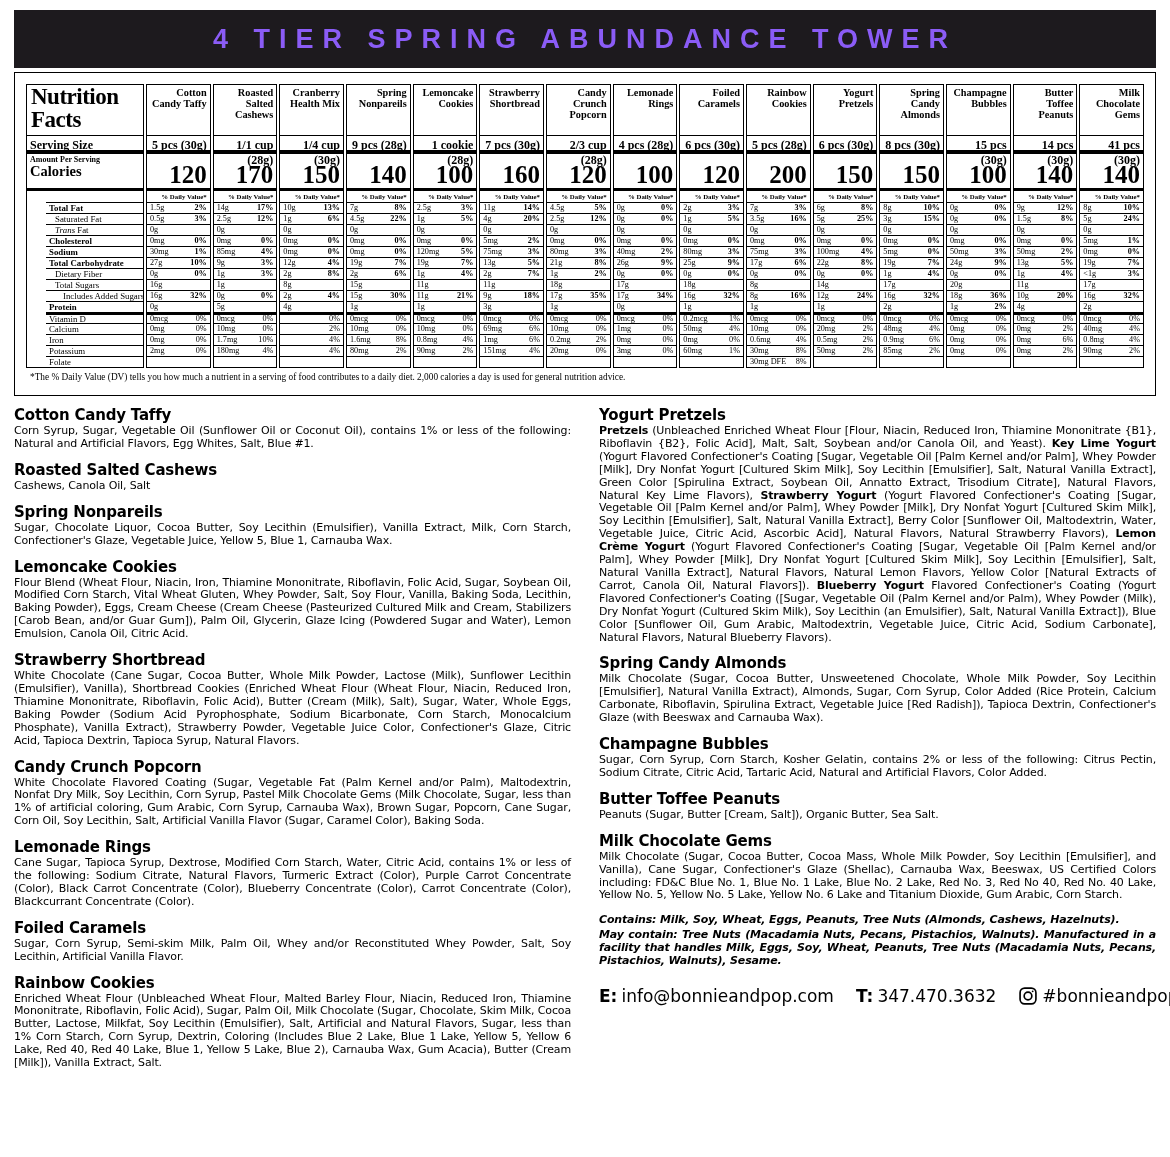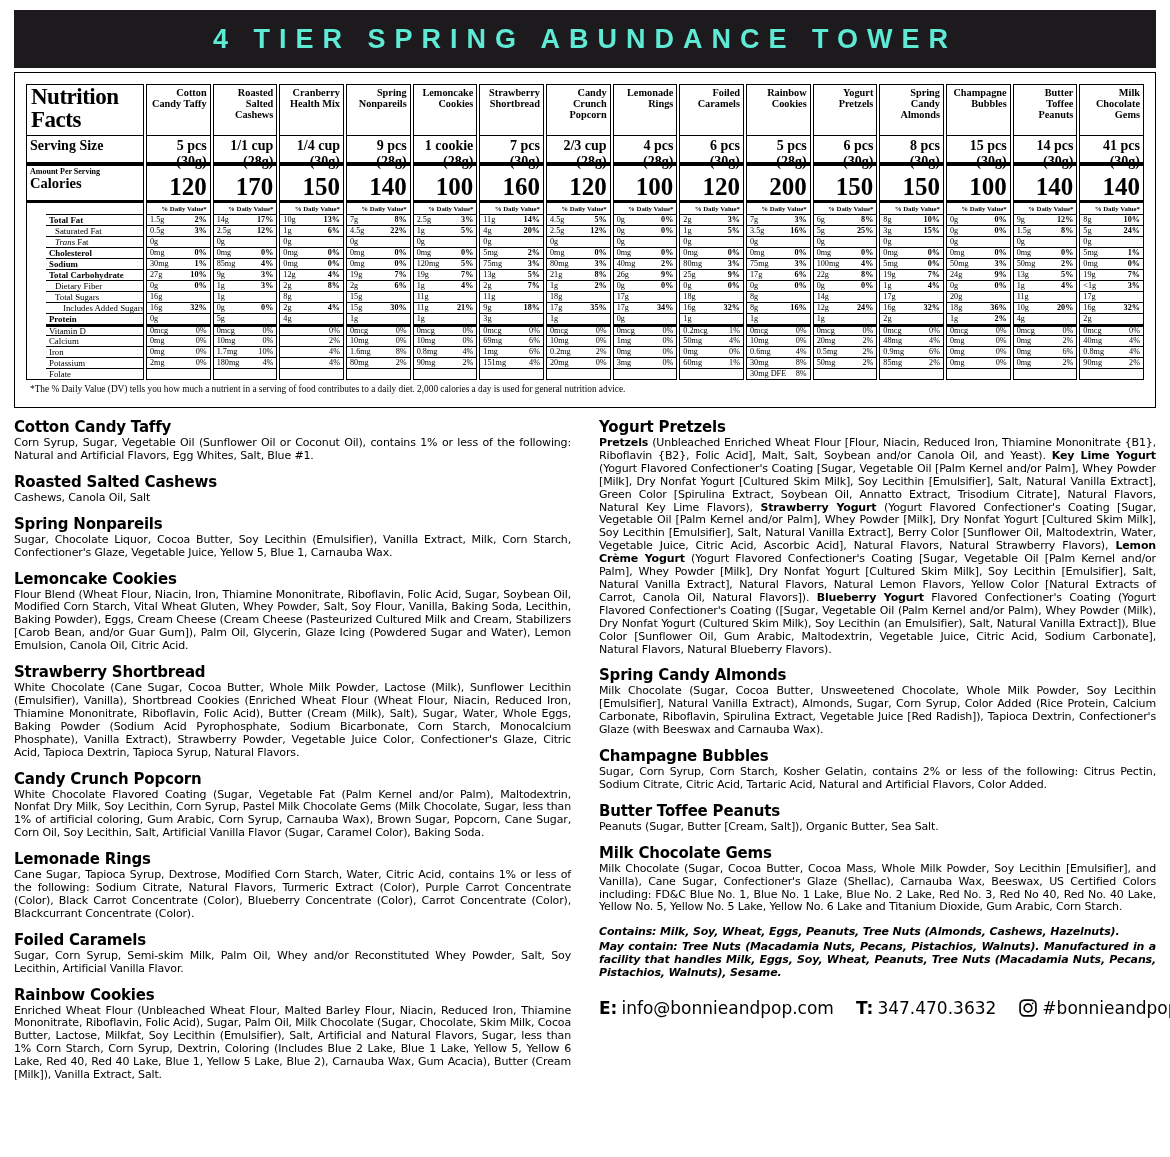--- a/index.html
+++ b/index.html
@@ -1,30 +1,30 @@
 <!DOCTYPE html>
 <html><head>
 <meta charset="utf-8">
 <style>
   * { box-sizing: border-box; margin: 0; padding: 0; }
   body { background:#fff; font-family:"Liberation Sans", sans-serif; color:#000; }
   .page { position:relative; width:1170px; height:1157px; background:#fff; overflow:hidden; padding:10px 14px 0 14px; }
 
   
-  .titlebar { background:#1d1a1e; color:#5eead4; height:58px; display:flex; align-items:center; justify-content:center; }
+  .titlebar { background:#1d1a1e; color:#8b5cf6; height:58px; display:flex; align-items:center; justify-content:center; }
   .titlebar h1 { font-size:27px; font-weight:bold; letter-spacing:9px; font-family:"Liberation Sans", sans-serif; }
 
   
   .nf-table { border:1.5px solid #000; margin-top:4px; padding:11px;font-family:Liberation Serif, serif; }
   .nf-grid { display:grid; grid-template-columns:118px repeat(15, 1fr); gap:2px; }
   .nf-col { border:1.2px solid #000; background:#fff; display:flex; flex-direction:column; }
 
   .nf-name { height:50px; padding:2px 3px; font-weight:bold; font-size:10.3px; line-height:1.08; text-align:right; }
   .nf-head { height:50px; padding:1px 2px 0 4px; font-weight:bold; font-size:23px; line-height:0.98; letter-spacing:-0.5px; }
-  .nf-serving { height:27px; border-top:1px solid #000; font-size:14px; font-weight:bold; text-align:right; padding:2px 3px 0 3px; }
+  .nf-serving { height:15px; border-top:1px solid #000; font-size:12px; font-weight:bold; text-align:right; padding:2px 3px 0 3px; }
   .nf-serving.lbl { text-align:left; }
   .bar4 { height:4px; background:#000; flex:none; }
   .bar3 { height:3px; background:#000; flex:none; }
   .nf-cal { height:34px; display:flex; align-items:flex-end; justify-content:flex-end; font-weight:bold; font-size:25px; line-height:0.9; padding:0 3px 2px 3px; }
   .nf-cal.lbl { flex-direction:column; align-items:flex-start; justify-content:flex-start; font-size:8px; padding:2px 3px; }
   .nf-cal.lbl .cal-word { font-size:14.5px; margin-top:2px; }
   .nf-dvlab { height:11px; font-size:6.8px; font-weight:bold; text-align:right; padding:2px 3px 0 3px; }
   .nf-rows { display:flex; flex-direction:column; }
   .nf-row { height:11px; border-top:1px solid #000; display:flex; justify-content:space-between; align-items:center; font-size:8.2px; line-height:1; padding:0 3px; white-space:nowrap; overflow:hidden; }
   .nf-row .amt { text-align:left; }

